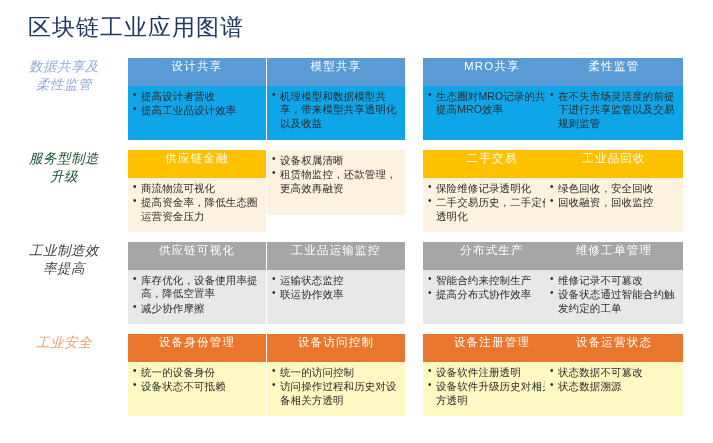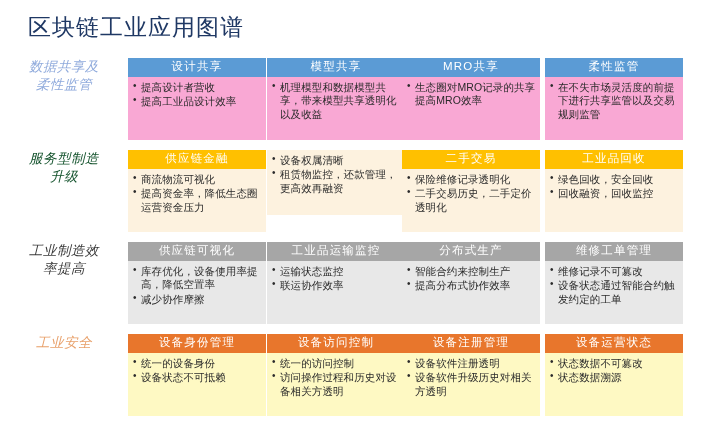--- a/index.html
+++ b/index.html
@@ -69,25 +69,25 @@
   .card {
     position: absolute;
     top: 0;
     width: 138px;
     height: 82px;
     box-sizing: border-box;
     overflow: hidden;
   }
   .card:nth-child(1) { left: 0px; }
   .card:nth-child(2) { left: 139px; }
-  .card:nth-child(3) { left: 274px; }
+  .card:nth-child(3) { left: 295px; }
   .card:nth-child(4) { left: 417px; }
 
   .card-head {
-    height: 19px;
+    height: 28px;
     line-height: 17px;
     text-align: center;
     font-size: 11.5px;
     color: #ffffff;
     letter-spacing: 1.2px;
     white-space: nowrap;
     overflow: hidden;
   }
   .card-body {
     height: 65px;
@@ -112,21 +112,21 @@
     content: "\2022";
     position: absolute;
     left: 0;
     top: -1px;
     font-size: 10px;
     color: #2b2b2b;
   }
 
   
   .theme-blue .card-head { background: #5b9bd5; }
-  .theme-blue .card-body { background: #f9a8d4; }
+  .theme-blue .card-body { background: #0ea5e9; }
   .theme-blue .row-label { color: #8faadc; }
 
   
   .theme-gold .card-head { background: #ffc000; color: #ffffff; }
   .theme-gold .card-body { background: #fdf2df; }
   .theme-gold .row-label { color: #14532d; }
 
   
   .theme-gray .card-head { background: #a6a6a6; font-family: Liberation Mono, monospace; }
   .theme-gray .card-body { background: #e8e8e8; }

